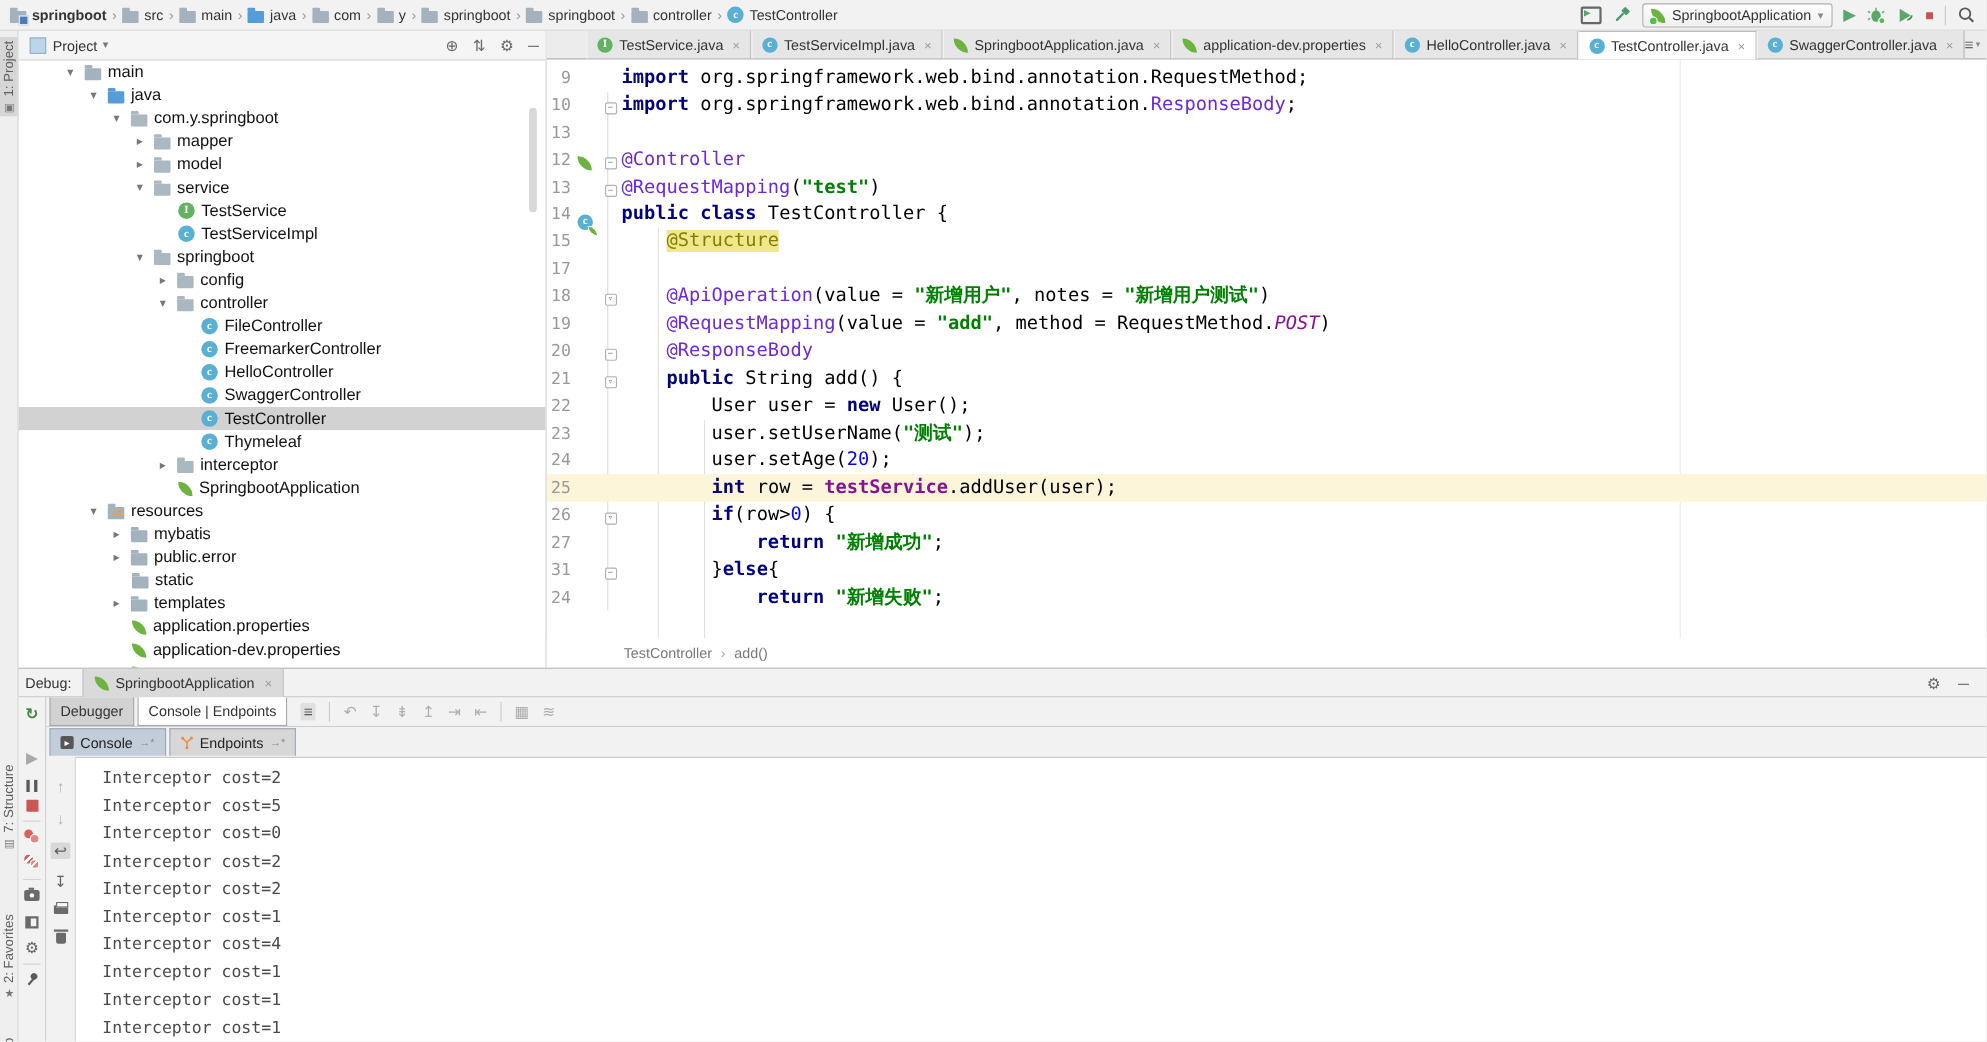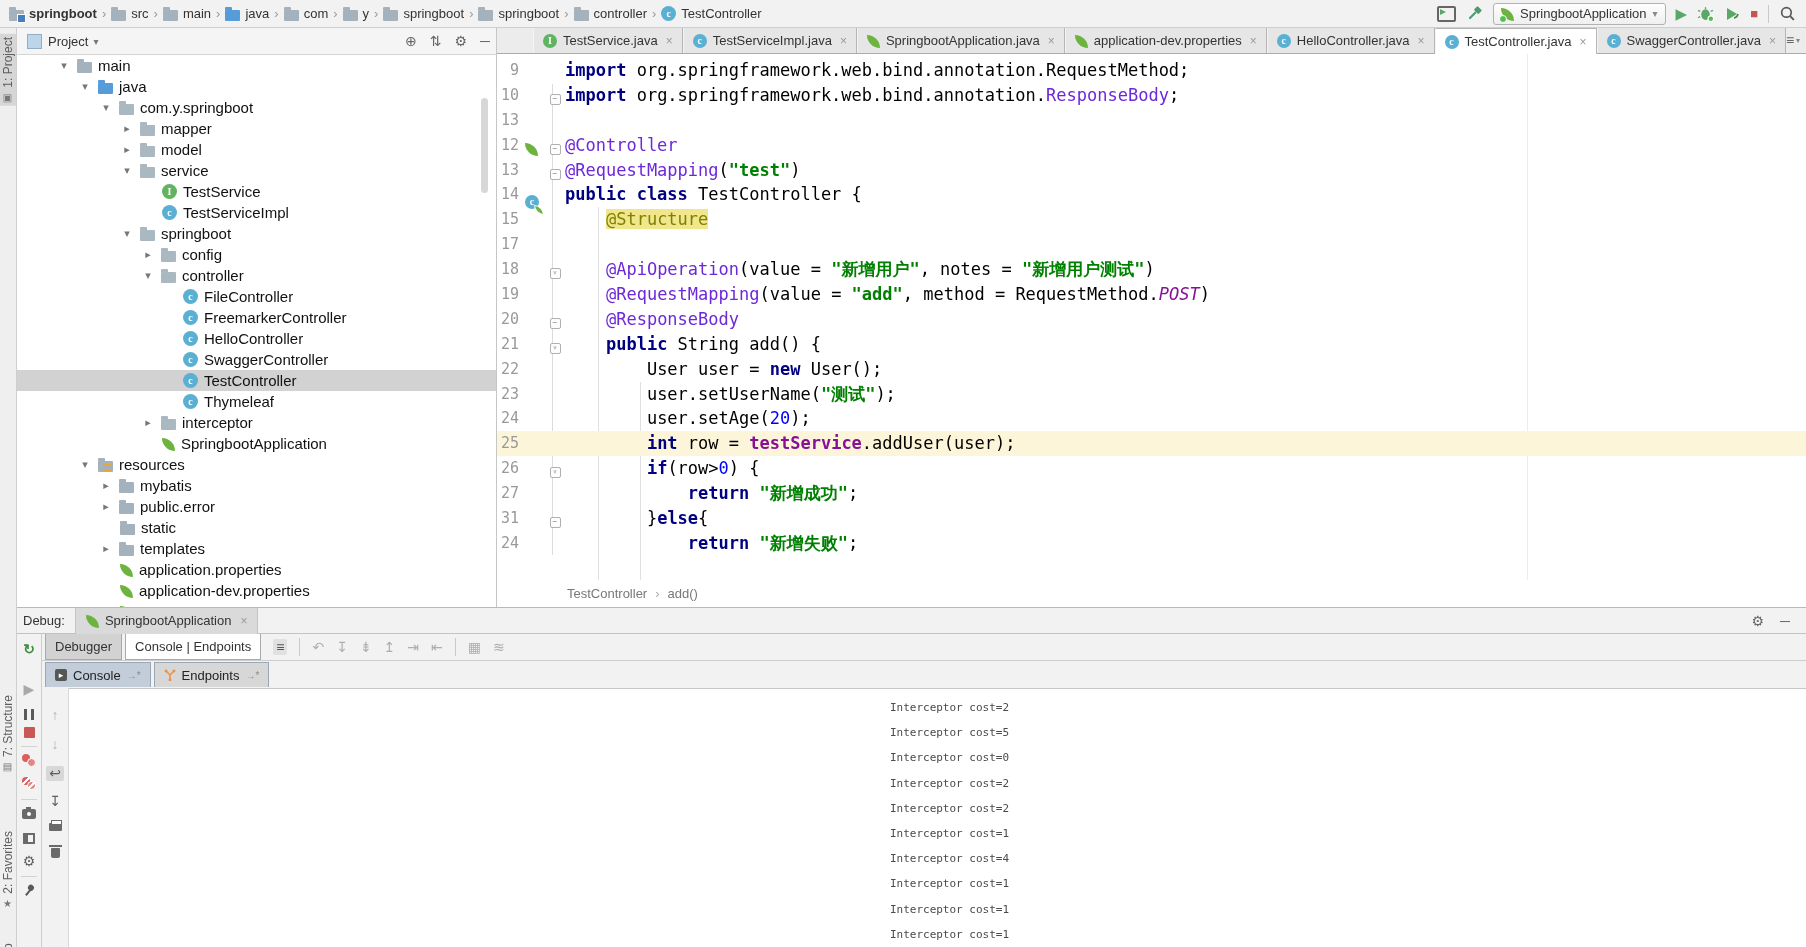--- a/index.html
+++ b/index.html
@@ -128,21 +128,21 @@
   .stab.on{background:#c2cdd9;}
   .stab .decor{color:#8a8a8a;font-size:10px;}
   .ic-console{width:12px;height:12px;background:#565656;border-radius:2px;color:#fff;font-size:9px;line-height:12px;text-align:center;}
   .ic-console::after{content:"▸";}
   .conbody{flex:1;display:flex;min-height:0;}
   .concol{width:26px;flex:none;position:relative;background:#f2f2f2;border-right:1px solid #d8d8d8;}
   .cic{position:absolute;left:0;width:26px;text-align:center;font-size:14px;color:#5f5f5f;line-height:15px;cursor:default;}
   .cic.gray{color:#b3b3b3;}
   .cic.boxed{background:#d8d8d8;border-radius:2px;width:18px;left:4px;}
   .console{flex:1;background:#fff;border-top:1px solid #c6c6c6;overflow:hidden;padding:6px 0 0 24px;box-sizing:border-box;}
-  .con-line{height:25.2px;line-height:25.2px;font-family:"DejaVu Sans Mono",monospace;font-size:11px;color:#4a4a4a;white-space:pre;text-align:center;}
+  .con-line{height:25.2px;line-height:25.2px;font-family:"DejaVu Sans Mono",monospace;font-size:15px;color:#4a4a4a;white-space:pre;}
   
   .svgic{display:inline-block;vertical-align:middle;}
 </style>
 </head>
 <body>
 
 <div class="ide">
 
   <div class="topbar">
     <div class="crumbs" id="crumbs">

